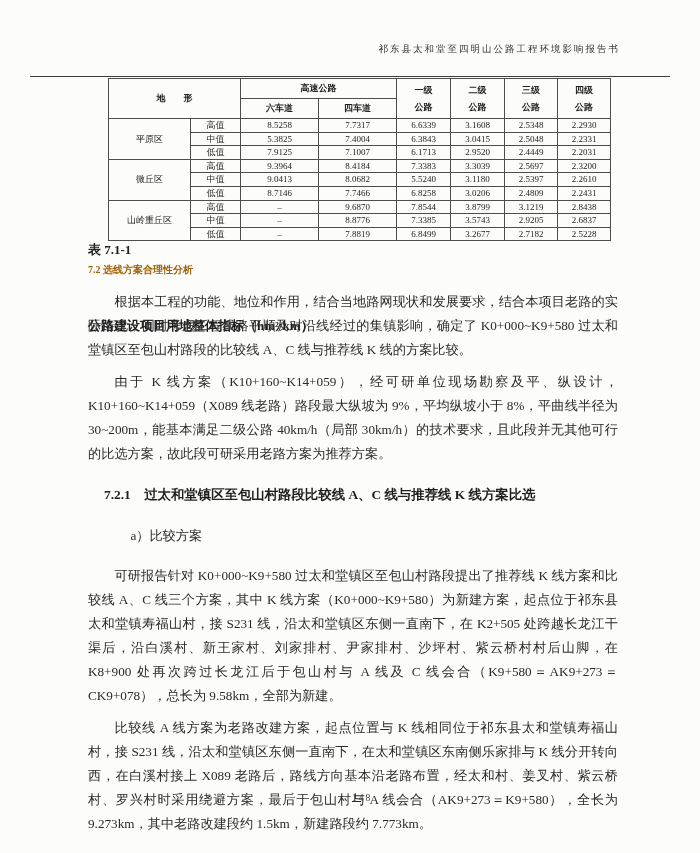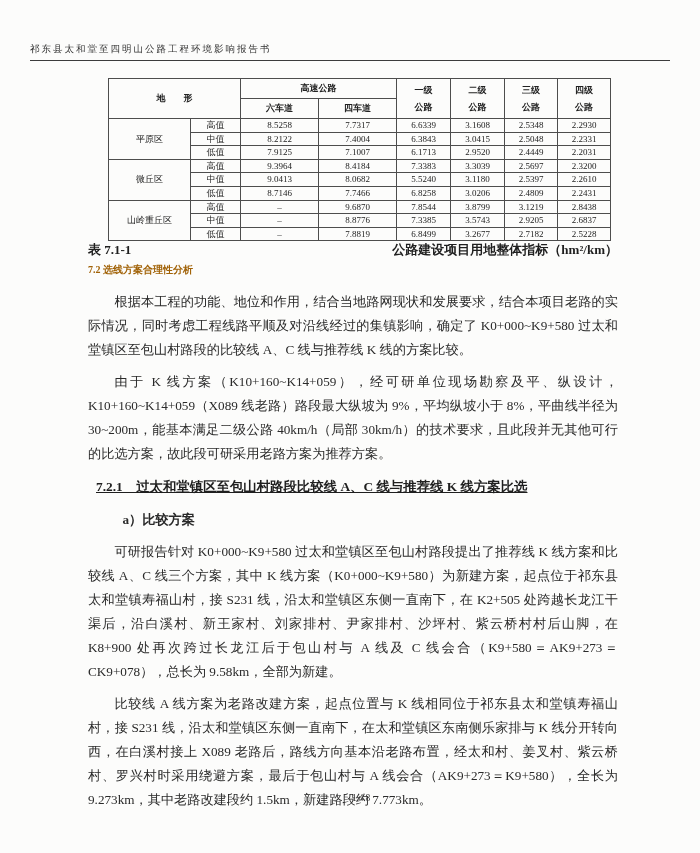--- a/index.html
+++ b/index.html
@@ -8,22 +8,22 @@
     background:#fcfcfb;
     font-family:"Liberation Serif","DejaVu Serif",serif;
     color:#2a2a2a;
     position:relative;
     overflow:hidden;
   }
   
   .page-header{
     position:absolute;top:38px;left:30px;right:30px;
     border-bottom:1.5px solid #3c3c3c;
-    padding-bottom:4px;
-    text-align:left;
+    padding-bottom:20px;
+    text-align:right;
   }
   .page-header .hdr-text{
     font-size:9.5px;letter-spacing:2px;color:#333;
     padding-right:50px;
   }
   
   .table-wrap{position:absolute;top:78px;left:108px;}
   table.land-table{
     border-collapse:collapse;
     border:1.5px solid #333;
@@ -36,41 +36,41 @@
     padding:0 2px;font-weight:normal;
     white-space:nowrap;overflow:hidden;
   }
   .land-table thead th{height:19px;line-height:19px;font-weight:bold;}
   .land-table thead th.two-line{height:auto;}
   .land-table thead th.two-line span{display:block;line-height:17px;}
   .land-table tbody td{height:12.6px;line-height:12.6px;}
   
   .table-caption{
     position:absolute;top:241px;left:88px;width:530px;
-    display:flex;justify-content:space-between;gap:58px;
-    font-weight:bold;font-size:13px;color:#1f1f1f;
+    display:flex;justify-content:flex-end;gap:58px;
+    font-weight:bold;font-size:13px;color:#1f1f1f;flex-direction:column;
   }
   
   .content{
     position:absolute;top:258px;left:88px;width:530px;
     font-size:13.2px;line-height:24px;
   }
   .content h2{
     font-size:10px;font-weight:bold;margin:0;line-height:24px;color:#a16207;
   }
   .content h3{
-    font-size:13.4px;font-weight:bold;margin:8px;line-height:25px;color:#1f1f1f;text-decoration:underline;
+    font-size:13.4px;font-weight:bold;margin:16px;line-height:25px;color:#1f1f1f;
   }
   .content p{
     margin:8px 0 2px 0;
     text-indent:2em;
     text-align:justify;
   }
   .content .sub-a{
-    font-weight:bold;text-indent:2em;line-height:25px;margin:8px;
+    font-weight:normal;text-indent:2em;line-height:25px;margin:16px;
   }
   
   .page-footer{
     position:absolute;top:793px;left:0;width:700px;
     text-align:center;font-size:9.5px;letter-spacing:2px;color:#3a3a3a;padding-left:12px;
   }
 </style>
 </head>
 <body>
 
@@ -123,21 +123,21 @@
         <td>高值</td>
         <td>8.5258</td>
         <td>7.7317</td>
         <td>6.6339</td>
         <td>3.1608</td>
         <td>2.5348</td>
         <td>2.2930</td>
       </tr>
       <tr>
         <td>中值</td>
-        <td>8.2122</td>
+        <td>5.3825</td>
         <td>7.4004</td>
         <td>6.3843</td>
         <td>3.0415</td>
         <td>2.5048</td>
         <td>2.2331</td>
       </tr>
       <tr>
         <td>低值</td>
         <td>7.9125</td>
         <td>7.1007</td>

